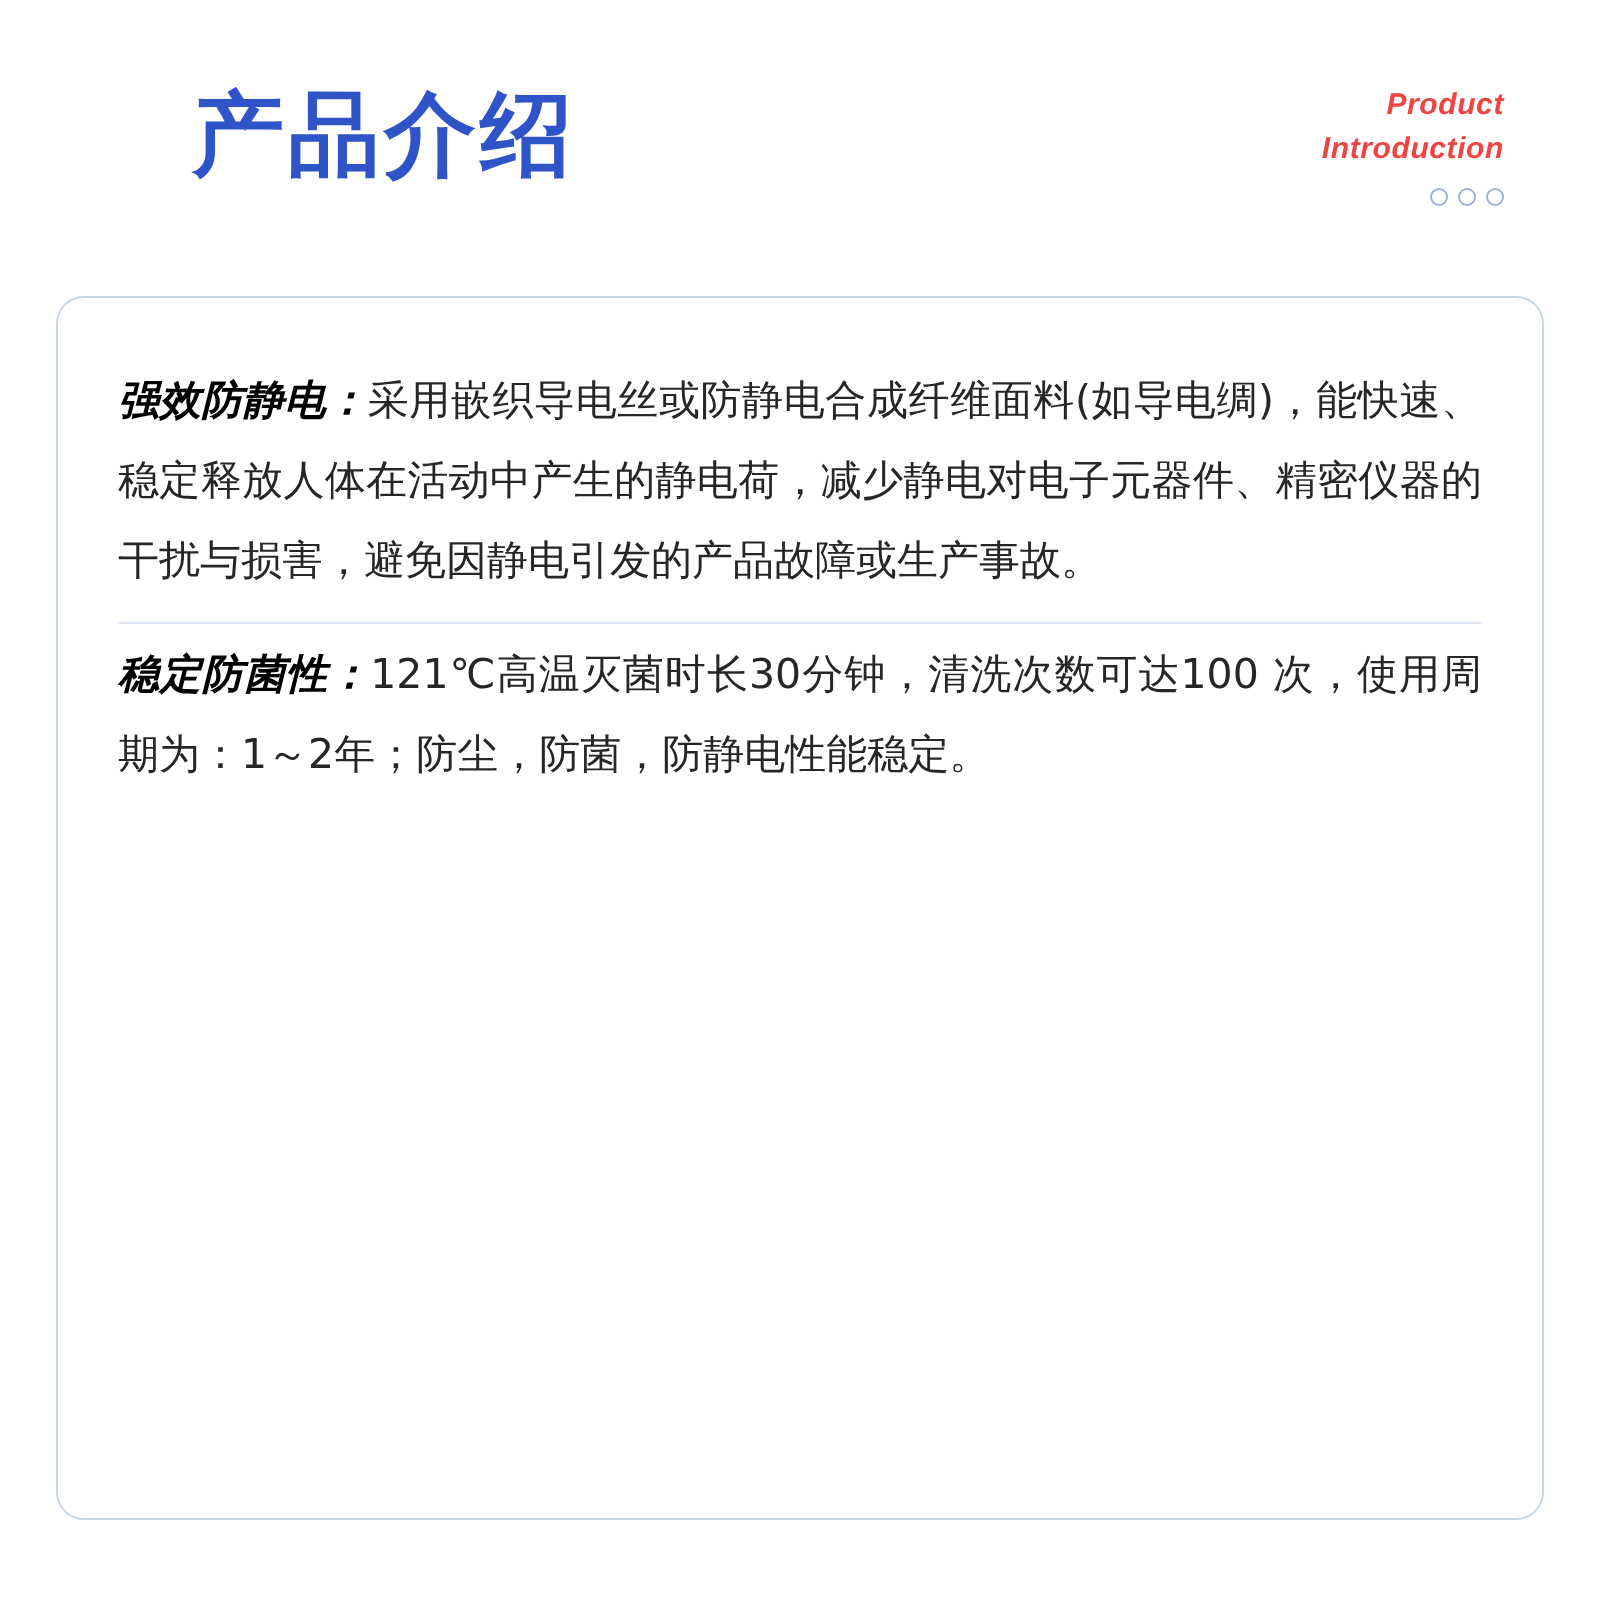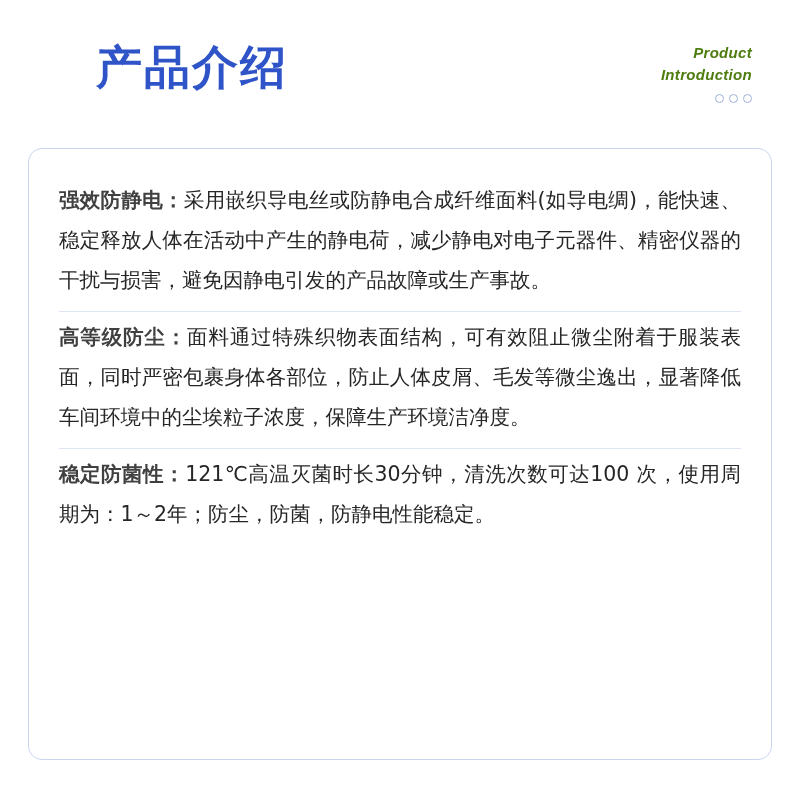--- a/index.html
+++ b/index.html
@@ -44,21 +44,21 @@
   .title-en-block {
     position: absolute;
     right: 48px;
     top: 42px;
     text-align: right;
   }
   .title-en-line {
     font-size: 15px;
     font-style: italic;
     font-weight: bold;
-    color: #4d7c0f;
+    color: #ef4444;
     line-height: 1.45;
     letter-spacing: .3px;
   }
   .dots {
     margin-top: 8px;
     display: flex;
     justify-content: flex-end;
     gap: 5px;
   }
   .dot {
@@ -95,23 +95,24 @@
   .para {
     font-size: 20.5px;
     line-height: 1.95;
     color: #2b2b2b;
     font-family: "DejaVu Sans", "Liberation Sans", sans-serif;
     text-align: justify;
     margin: 0;
   }
 
   .label {
-    color: #404040;
+    color: #000000;
     font-weight: bold;
     font-family: "DejaVu Sans", "Liberation Sans", sans-serif;
+    font-style: italic;
   }
 
   .body-text {
     color: #262626;
   }
 </style>
 </head>
 <body>
 
 <div class="page">
@@ -129,23 +130,20 @@
       </div>
     </div>
   </div>
 
   <div class="card">
 
     <div class="section">
       <p class="para"><span class="label">强效防静电：</span><span class="body-text">采用嵌织导电丝或防静电合成纤维面料(如导电绸)，能快速、稳定释放人体在活动中产生的静电荷，减少静电对电子元器件、精密仪器的干扰与损害，避免因静电引发的产品故障或生产事故。</span></p>
     </div>
 
-    <div class="section">
-      <p class="para"><span class="label">高等级防尘：</span><span class="body-text">面料通过特殊织物表面结构，可有效阻止微尘附着于服装表面，同时严密包裹身体各部位，防止人体皮屑、毛发等微尘逸出，显著降低车间环境中的尘埃粒子浓度，保障生产环境洁净度。</span></p>
-    </div>
 
     <div class="section">
       <p class="para"><span class="label">稳定防菌性：</span><span class="body-text">121℃高温灭菌时长30分钟，清洗次数可达100 次，使用周期为：1～2年；防尘，防菌，防静电性能稳定。</span></p>
     </div>
 
 
   </div>
 
 </div>
 

